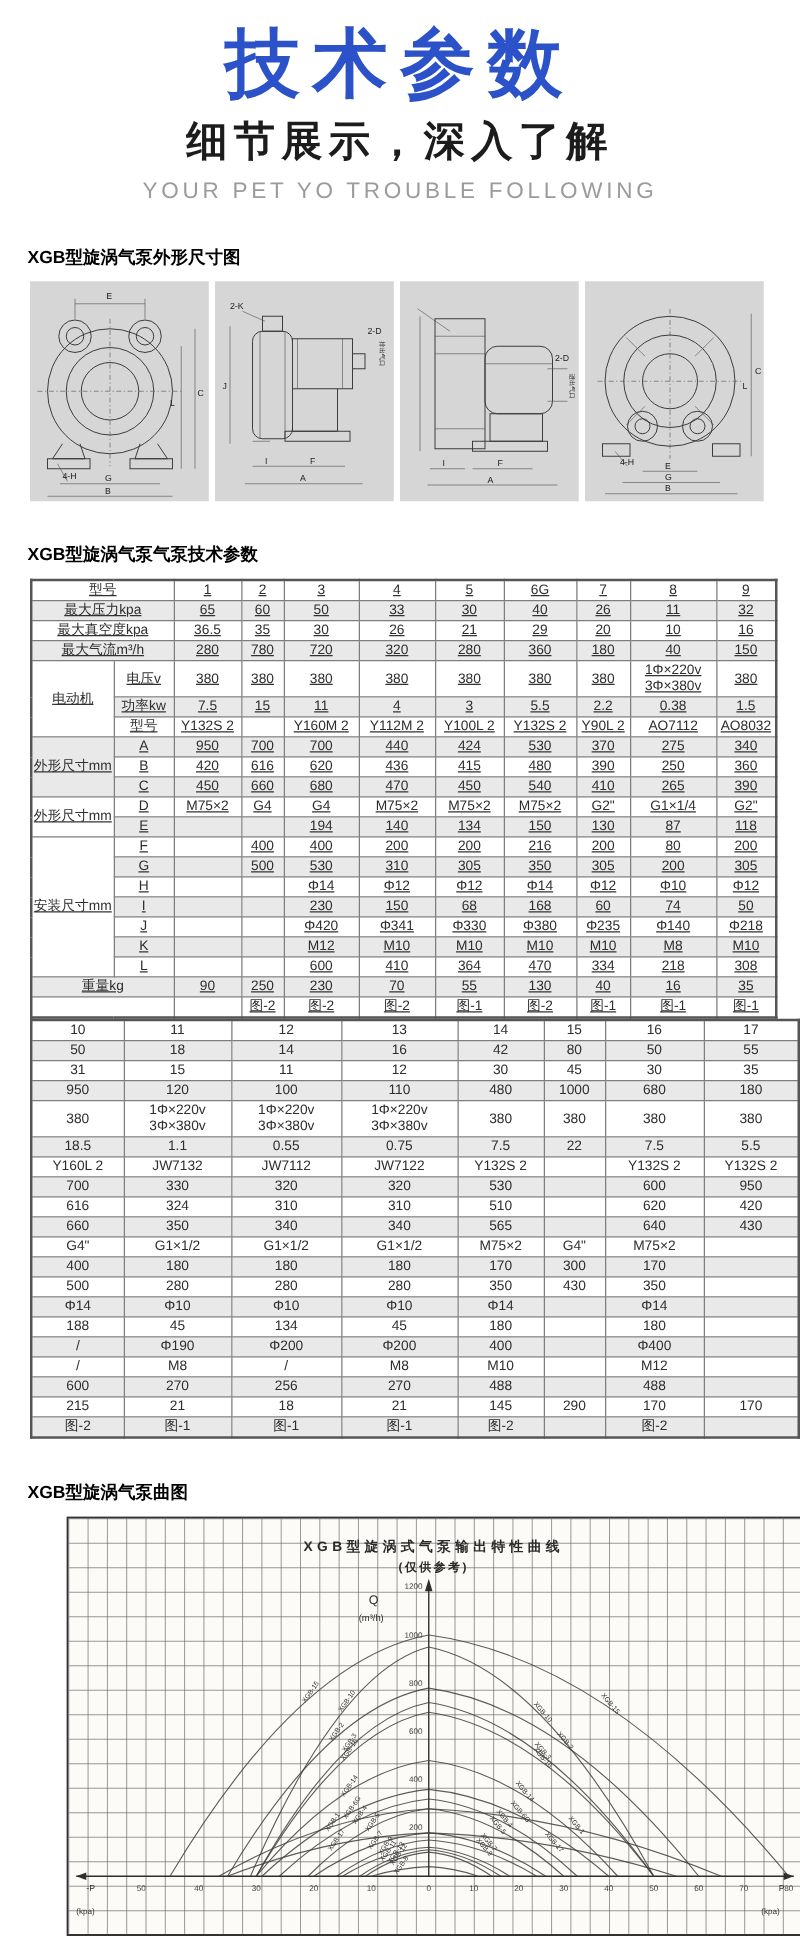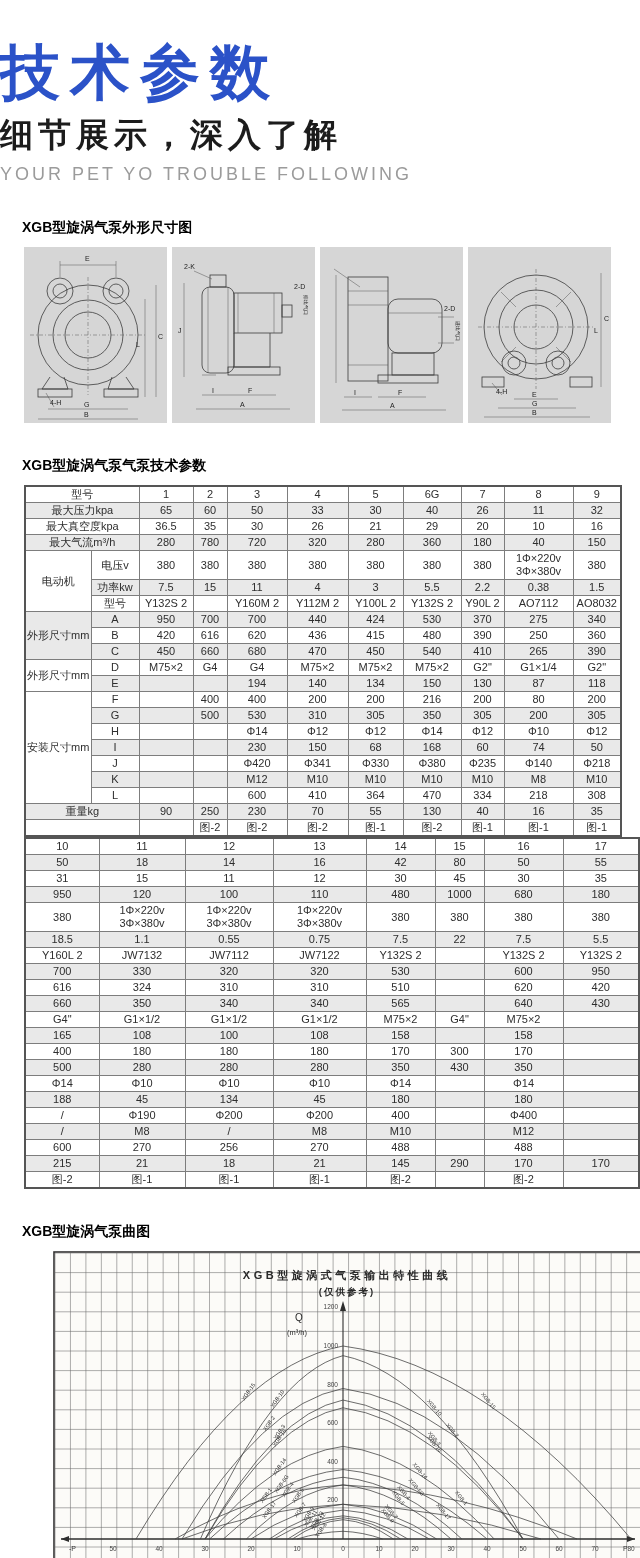--- a/index.html
+++ b/index.html
@@ -1,18 +1,18 @@
 <!DOCTYPE html>
 <html><head>
 <meta charset="utf-8">
 <style>
   html,body{margin:0;padding:0;background:#ffffff;}
   body{width:640px;font-family:"Liberation Sans","DejaVu Sans",sans-serif;color:#333;}
   .page{width:640px;overflow:hidden;}
-  header{margin-top:36px;}
+  header{text-align:center;padding-top:14px;}
   .main-title{margin:0;color:#2b52c8;font-size:60px;line-height:74px;font-weight:900;letter-spacing:10px;}
   .sub-title{margin:4px 0 0 0;color:#1c1c1c;font-size:33px;line-height:42px;font-weight:600;letter-spacing:5px;}
   .tagline{margin-top:8px;color:#9b9b9b;font-size:18px;letter-spacing:3px;}
   .section-title{font-size:14px;font-weight:bold;color:#000000;margin:34px 0 10px 22px;}
   
   .drawings{display:flex;gap:5px;margin:0 24px;}
   .panel{background:#d6d6d6;flex:0 0 auto;}
   .panel svg{display:block;}
   .tech-line{stroke:#3c3c3c;stroke-width:0.8;fill:none;}
   .tech-thin{stroke:#555;stroke-width:0.5;fill:none;}
@@ -154,21 +154,21 @@
         <line class="tech-thin" x1="30" y1="161" x2="108" y2="161"></line>
         <text class="tech-text" x="64" y="159">G</text>
         <line class="tech-thin" x1="16" y1="170" x2="122" y2="170"></line>
         <text class="tech-text" x="64" y="168">B</text>
       </svg>
     </div>
   </div>
 
   <div class="section-title">XGB型旋涡气泵气泵技术参数</div>
   <div id="table1-mount">
-      <table class="spec" id="spec-table-1" style="width: 596px;">
+      <table class="spec" id="spec-table-1" style="width: 596px; text-decoration: underline;">
         <colgroup>
           <col style="width: 66px;">
           <col style="width: 48px;">
           <col style="width: 54px;">
           <col style="width: 34px;">
           <col style="width: 60px;">
           <col style="width: 61px;">
           <col style="width: 55px;">
           <col style="width: 58px;">
           <col style="width: 43px;">
@@ -553,30 +553,20 @@
             <td>430</td>
           </tr>
           <tr>
             <td>G4"</td>
             <td>G1×1/2</td>
             <td>G1×1/2</td>
             <td>G1×1/2</td>
             <td>M75×2</td>
             <td>G4"</td>
             <td>M75×2</td>
-            <td></td>
-          </tr>
-          <tr>
-            <td>165</td>
-            <td>108</td>
-            <td>100</td>
-            <td>108</td>
-            <td>158</td>
-            <td></td>
-            <td>158</td>
             <td></td>
           </tr>
           <tr>
             <td>400</td>
             <td>180</td>
             <td>180</td>
             <td>180</td>
             <td>170</td>
             <td>300</td>
             <td>170</td>

